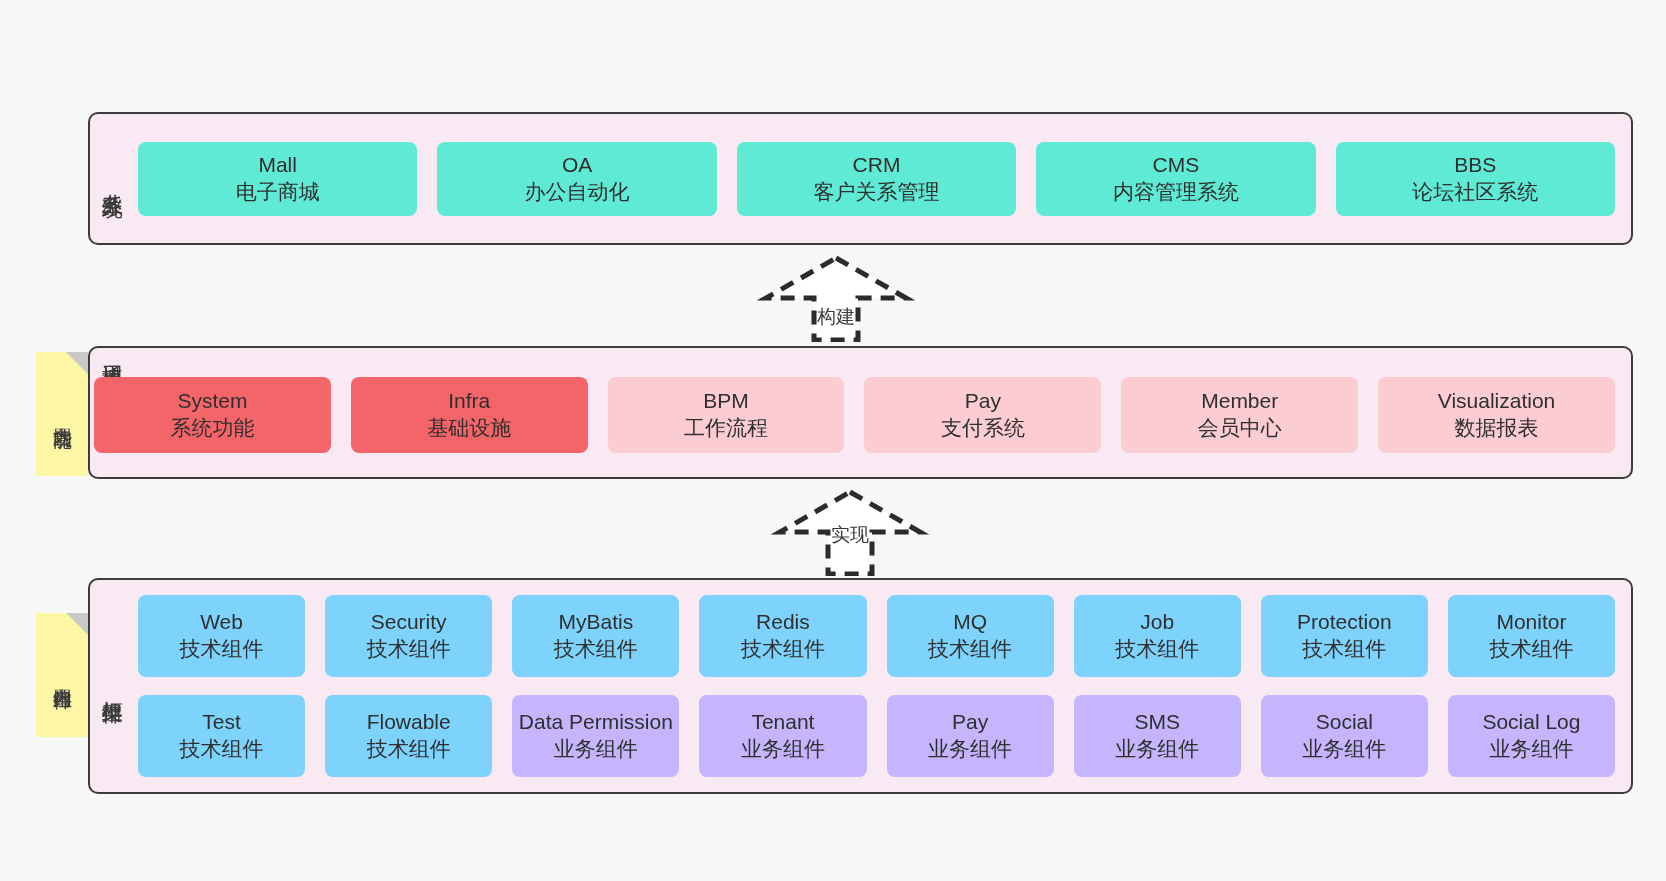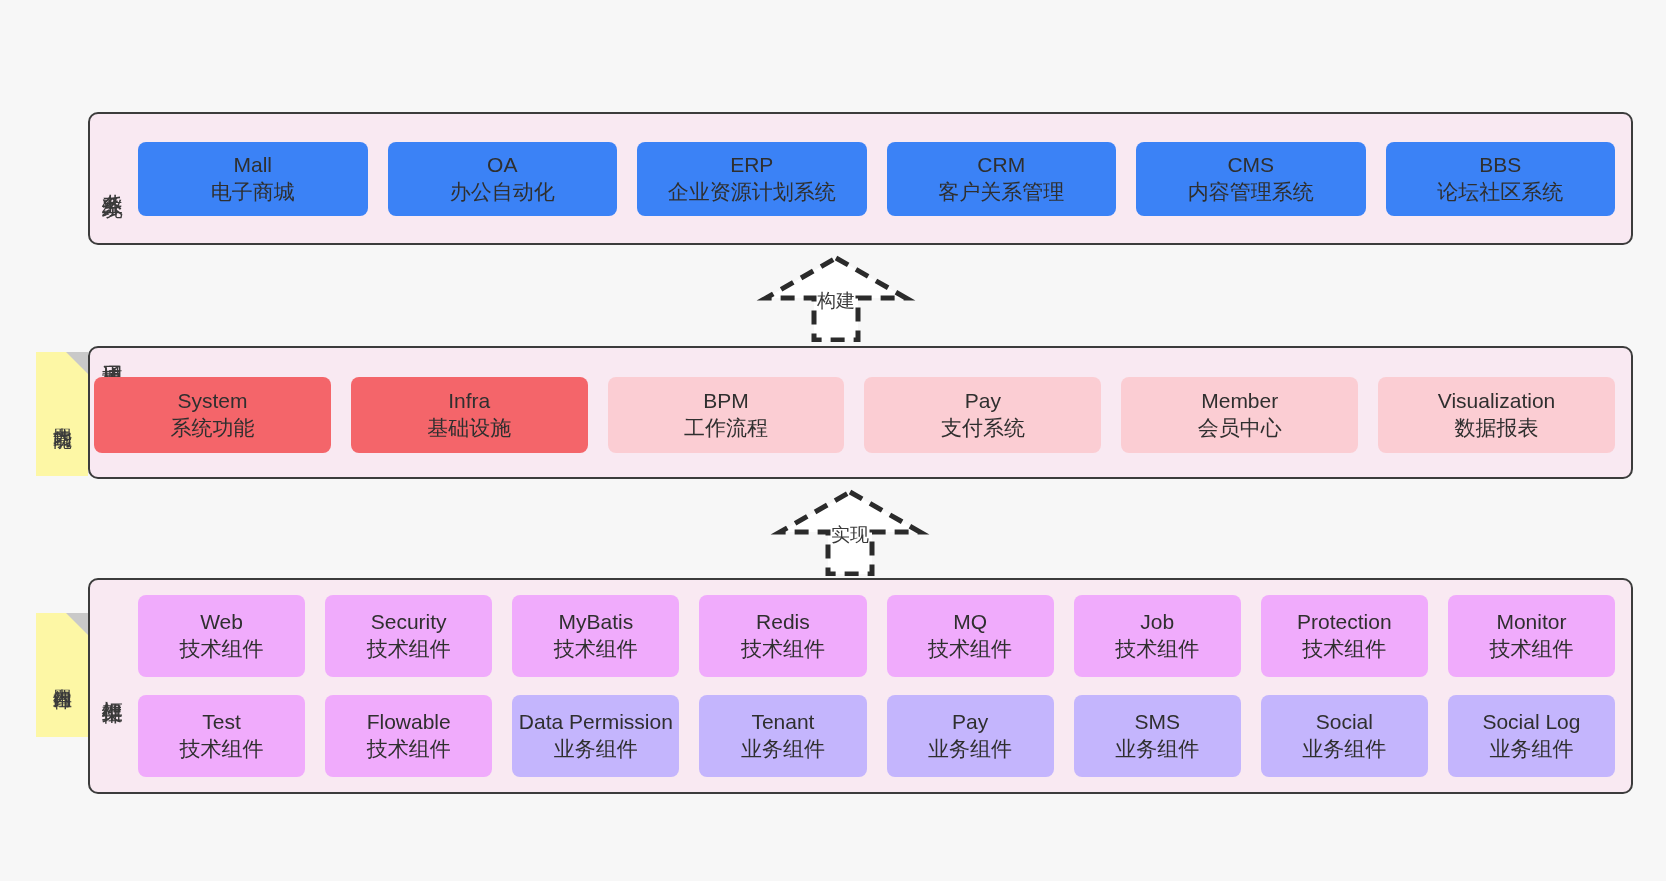--- a/index.html
+++ b/index.html
@@ -72,24 +72,24 @@
     font-size: 21px;
     line-height: 1.28;
     color: #2f2f2f;
     padding: 6px 4px;
     box-sizing: border-box;
     user-select: none;
   }
   .node .en { white-space: normal; }
   .node .cn { white-space: nowrap; }
 
-  .node.blue        { background: #3b82f6; }
+  .node.blue        { background: #5eead4; }
   .node.red-strong  { background: #f4656a; }
   .node.red-soft    { background: #fbcdd3; }
-  .node.green-strong{ background: #f0abfc; border-radius: 8px; }
+  .node.green-strong{ background: #7dd3fc; border-radius: 8px; }
   .node.green-soft  { background: #c4b5fd; }
 
   
   #layer-business { left: 88px;  top: 112px; width: 1545px; height: 133px; }
   #layer-business .node { height: 74px; }
 
   #layer-module   { left: 88px;  top: 346px; width: 1545px; height: 133px; flex-direction: column; }
   #layer-module .node { height: 76px; }
 
   #layer-framework{ left: 88px;  top: 578px; width: 1545px; height: 216px; }
@@ -131,44 +131,40 @@
     position: absolute;
     left: 50%;
     transform: translateX(-50%);
     font-size: 19px;
     color: #3a3a3a;
     background: transparent;
     white-space: nowrap;
     user-select: none;
   }
   #arrow-build   { left: 746px; top: 252px; width: 180px; height: 90px; }
-  #arrow-build   .arrow-label { top: 36px; }
+  #arrow-build   .arrow-label { top: 52px; }
   #arrow-realize { left: 760px; top: 486px; width: 180px; height: 90px; }
   #arrow-realize .arrow-label { top: 36px; }
 </style>
 </head>
 <body>
 
 <div class="canvas">
 
   <div class="layer" id="layer-business">
     <div class="layer-label">业务系统</div>
     <div class="layer-body">
       <div class="row">
         <div class="node blue">
           <span class="en">Mall</span>
           <span class="cn">电子商城</span>
         </div>
         <div class="node blue">
           <span class="en">OA</span>
           <span class="cn">办公自动化</span>
-        </div>
-        <div class="node blue">
-          <span class="en">ERP</span>
-          <span class="cn">企业资源计划系统</span>
         </div>
         <div class="node blue">
           <span class="en">CRM</span>
           <span class="cn">客户关系管理</span>
         </div>
         <div class="node blue">
           <span class="en">CMS</span>
           <span class="cn">内容管理系统</span>
         </div>
         <div class="node blue">

